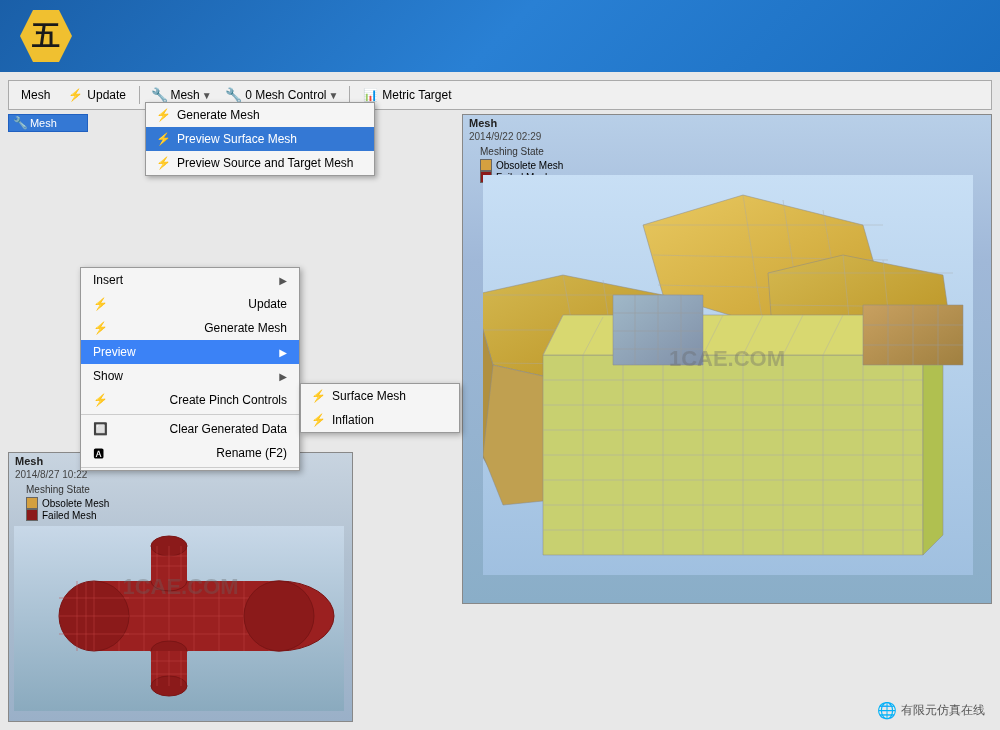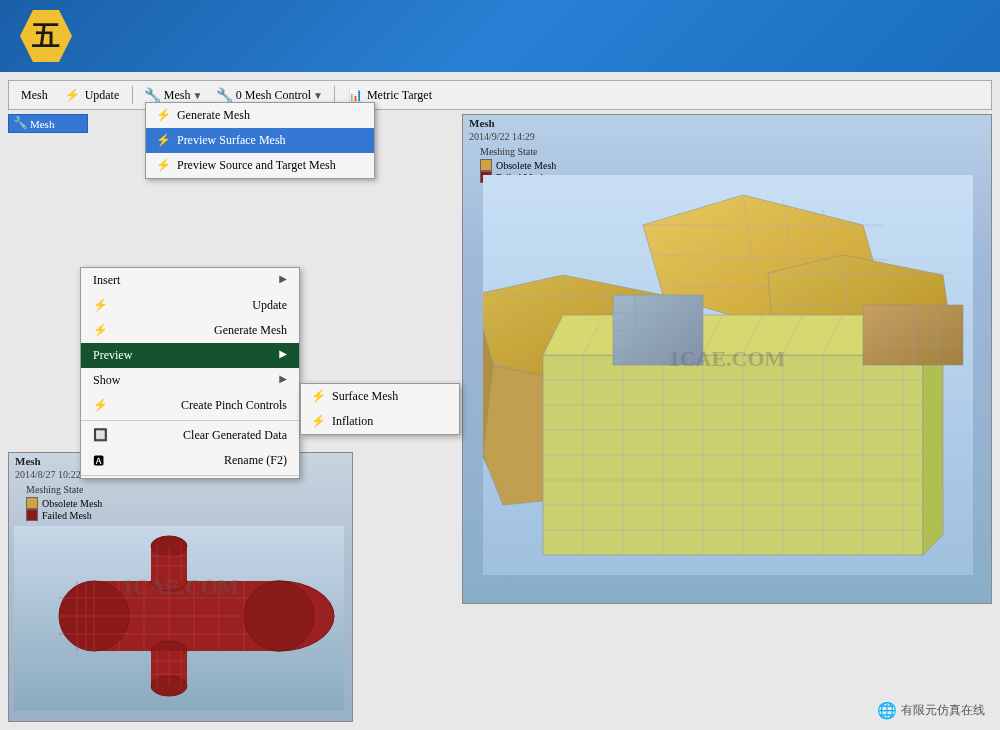--- a/index.html
+++ b/index.html
@@ -38,21 +38,20 @@
       font-weight: bold;
       letter-spacing: 2px;
     }
 
     
     .main {
       background: #e8e8e8;
       height: calc(730px - 72px);
       position: relative;
       padding: 8px;
-      font-family: Liberation Serif, serif;
     }
 
     
     .toolbar {
       background: #f0f0f0;
       border: 1px solid #aaa;
       height: 30px;
       display: flex;
       align-items: center;
       padding: 0 4px;
@@ -119,26 +118,27 @@
       border: 1px solid #999;
       box-shadow: 2px 2px 6px rgba(0,0,0,0.3);
       width: 220px;
       z-index: 150;
       font-size: 12px;
     }
     .ctx-item {
       padding: 5px 12px;
       cursor: pointer;
       display: flex;
+      align-items: center;
       justify-content: space-between;
       gap: 4px;
       white-space: nowrap;
     }
     .ctx-item.highlighted {
-      background: #14532d;
+      background: #3b82f6;
       color: white;
     }
     .ctx-separator {
       height: 1px;
       background: #ccc;
       margin: 2px 0;
     }
     .ctx-arrow { font-size: 10px; color: #555; }
     .ctx-item.highlighted .ctx-arrow { color: white; }
 
@@ -368,21 +368,21 @@
       <span>Surface Mesh</span>
     </div>
     <div class="submenu-item">
       <span style="color:#f0a020;">⚡</span>
       <span>Inflation</span>
     </div>
   </div>
 
   <div class="viewport-right">
     <div class="viewport-header">Mesh</div>
-    <div class="viewport-date">2014/9/22 14:29</div>
+    <div class="viewport-date">2014/9/22 02:29</div>
     <div class="meshing-state">
       <div class="meshing-state-title">Meshing State</div>
       <div class="legend-item">
         <div class="legend-box" style="background:#d4a040;"></div>
         <span>Obsolete Mesh</span>
       </div>
       <div class="legend-item">
         <div class="legend-box" style="background:#8b1a1a;"></div>
         <span>Failed Mesh</span>
       </div>

